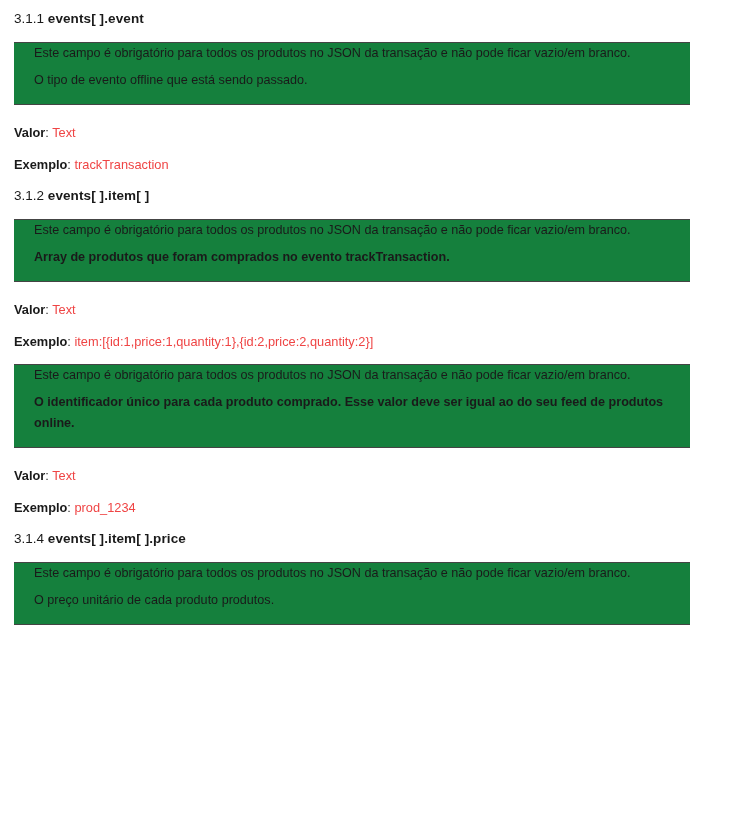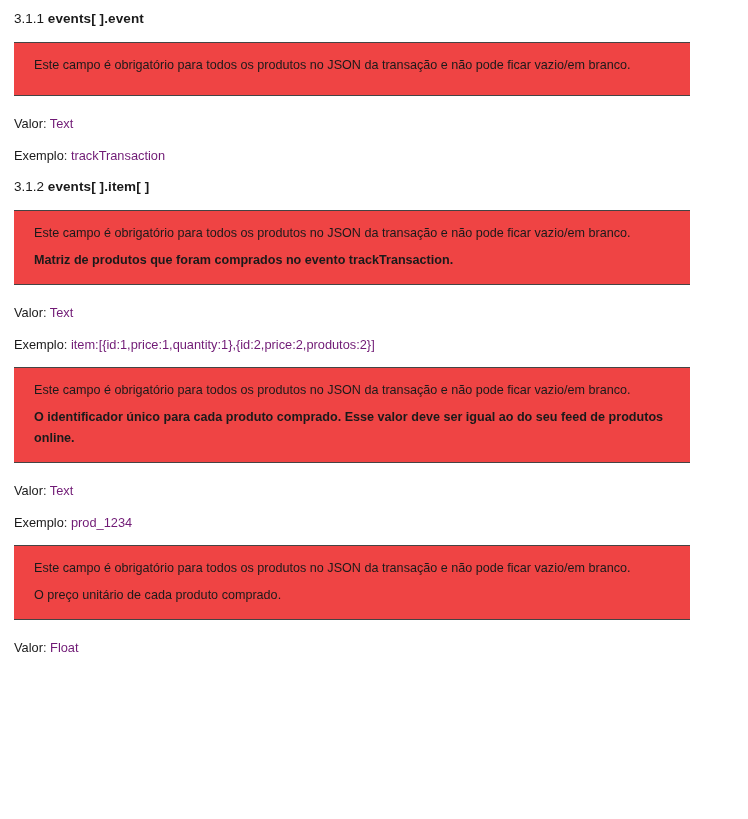--- a/index.html
+++ b/index.html
@@ -34,24 +34,24 @@
     white-space: nowrap;
   }
   .section-heading .num {
     font-weight: 400;
   }
   .section-heading .path {
     font-weight: bold;
     letter-spacing: 0.1px;
   }
   .callout {
-    background: #ef4444;
+    background: #15803d;
     border-top: 1px solid #444444;
     border-bottom: 1px solid #444444;
-    padding: 12px 20px 13px 20px;
+    padding: 0 20px 13px 20px;
     margin: 0 0 16px 0;
     box-sizing: border-box;
   }
   .callout p {
     margin: 0;
     font-size: 12.6px;
     line-height: 21px;
     color: #1a1a1a;
   }
   .callout p.first {
@@ -63,95 +63,97 @@
   .meta {
     margin: 18px 0 0 0;
   }
   .meta-line {
     font-size: 12.8px;
     line-height: 19px;
     margin: 0 0 13px 0;
     color: #333333;
   }
   .meta-line .label {
-    font-weight: normal;
+    font-weight: bold;
     color: #1a1a1a;
     text-align: center;
   }
   .meta-line .value {
-    color: #701a75;
+    color: #ef4444;
   }
   .block {
     margin-bottom: 0;
   }
 </style>
 </head>
 <body>
 
 <div class="page">
   <div class="content">
 
     <div class="block">
       <h3 class="section-heading">
         <span class="num">3.1.1</span>
         <span class="path">events[ ].event</span>
       </h3>
       <div class="callout">
         <p class="first">Este campo é obrigatório para todos os produtos no JSON da transação e não pode ficar vazio/em branco.</p>
+        <p>O tipo de evento offline que está sendo passado.</p>
       </div>
       <div class="meta">
         <div class="meta-line">
           <span class="label">Valor</span><span>: </span><span class="value">Text</span>
         </div>
         <div class="meta-line">
           <span class="label">Exemplo</span><span>: </span><span class="value">trackTransaction</span>
         </div>
       </div>
     </div>
 
     <div class="block">
       <h3 class="section-heading">
         <span class="num">3.1.2</span>
         <span class="path">events[ ].item[ ]</span>
       </h3>
       <div class="callout">
         <p class="first">Este campo é obrigatório para todos os produtos no JSON da transação e não pode ficar vazio/em branco.</p>
-        <p class="bold-line">Matriz de produtos que foram comprados no evento trackTransaction.</p>
+        <p class="bold-line">Array de produtos que foram comprados no evento trackTransaction.</p>
       </div>
       <div class="meta">
         <div class="meta-line">
           <span class="label">Valor</span><span>: </span><span class="value">Text</span>
         </div>
         <div class="meta-line">
-          <span class="label">Exemplo</span><span>: </span><span class="value">item:[{id:1,price:1,quantity:1},{id:2,price:2,produtos:2}]</span>
+          <span class="label">Exemplo</span><span>: </span><span class="value">item:[{id:1,price:1,quantity:1},{id:2,price:2,quantity:2}]</span>
         </div>
       </div>
     </div>
 
     <div class="block">
       <div class="callout">
         <p class="first">Este campo é obrigatório para todos os produtos no JSON da transação e não pode ficar vazio/em branco.</p>
         <p class="bold-line">O identificador único para cada produto comprado. Esse valor deve ser igual ao do seu feed de produtos online.</p>
       </div>
       <div class="meta">
         <div class="meta-line">
           <span class="label">Valor</span><span>: </span><span class="value">Text</span>
         </div>
         <div class="meta-line">
           <span class="label">Exemplo</span><span>: </span><span class="value">prod_1234</span>
         </div>
       </div>
     </div>
 
     <div class="block">
+      <h3 class="section-heading">
+        <span class="num">3.1.4</span>
+        <span class="path">events[ ].item[ ].price</span>
+      </h3>
       <div class="callout">
         <p class="first">Este campo é obrigatório para todos os produtos no JSON da transação e não pode ficar vazio/em branco.</p>
-        <p>O preço unitário de cada produto comprado.</p>
+        <p>O preço unitário de cada produto produtos.</p>
       </div>
       <div class="meta">
-        <div class="meta-line">
-          <span class="label">Valor</span><span>: </span><span class="value">Float</span>
-        </div>
       </div>
     </div>
 
   </div>
 </div>
 
 </body></html>

